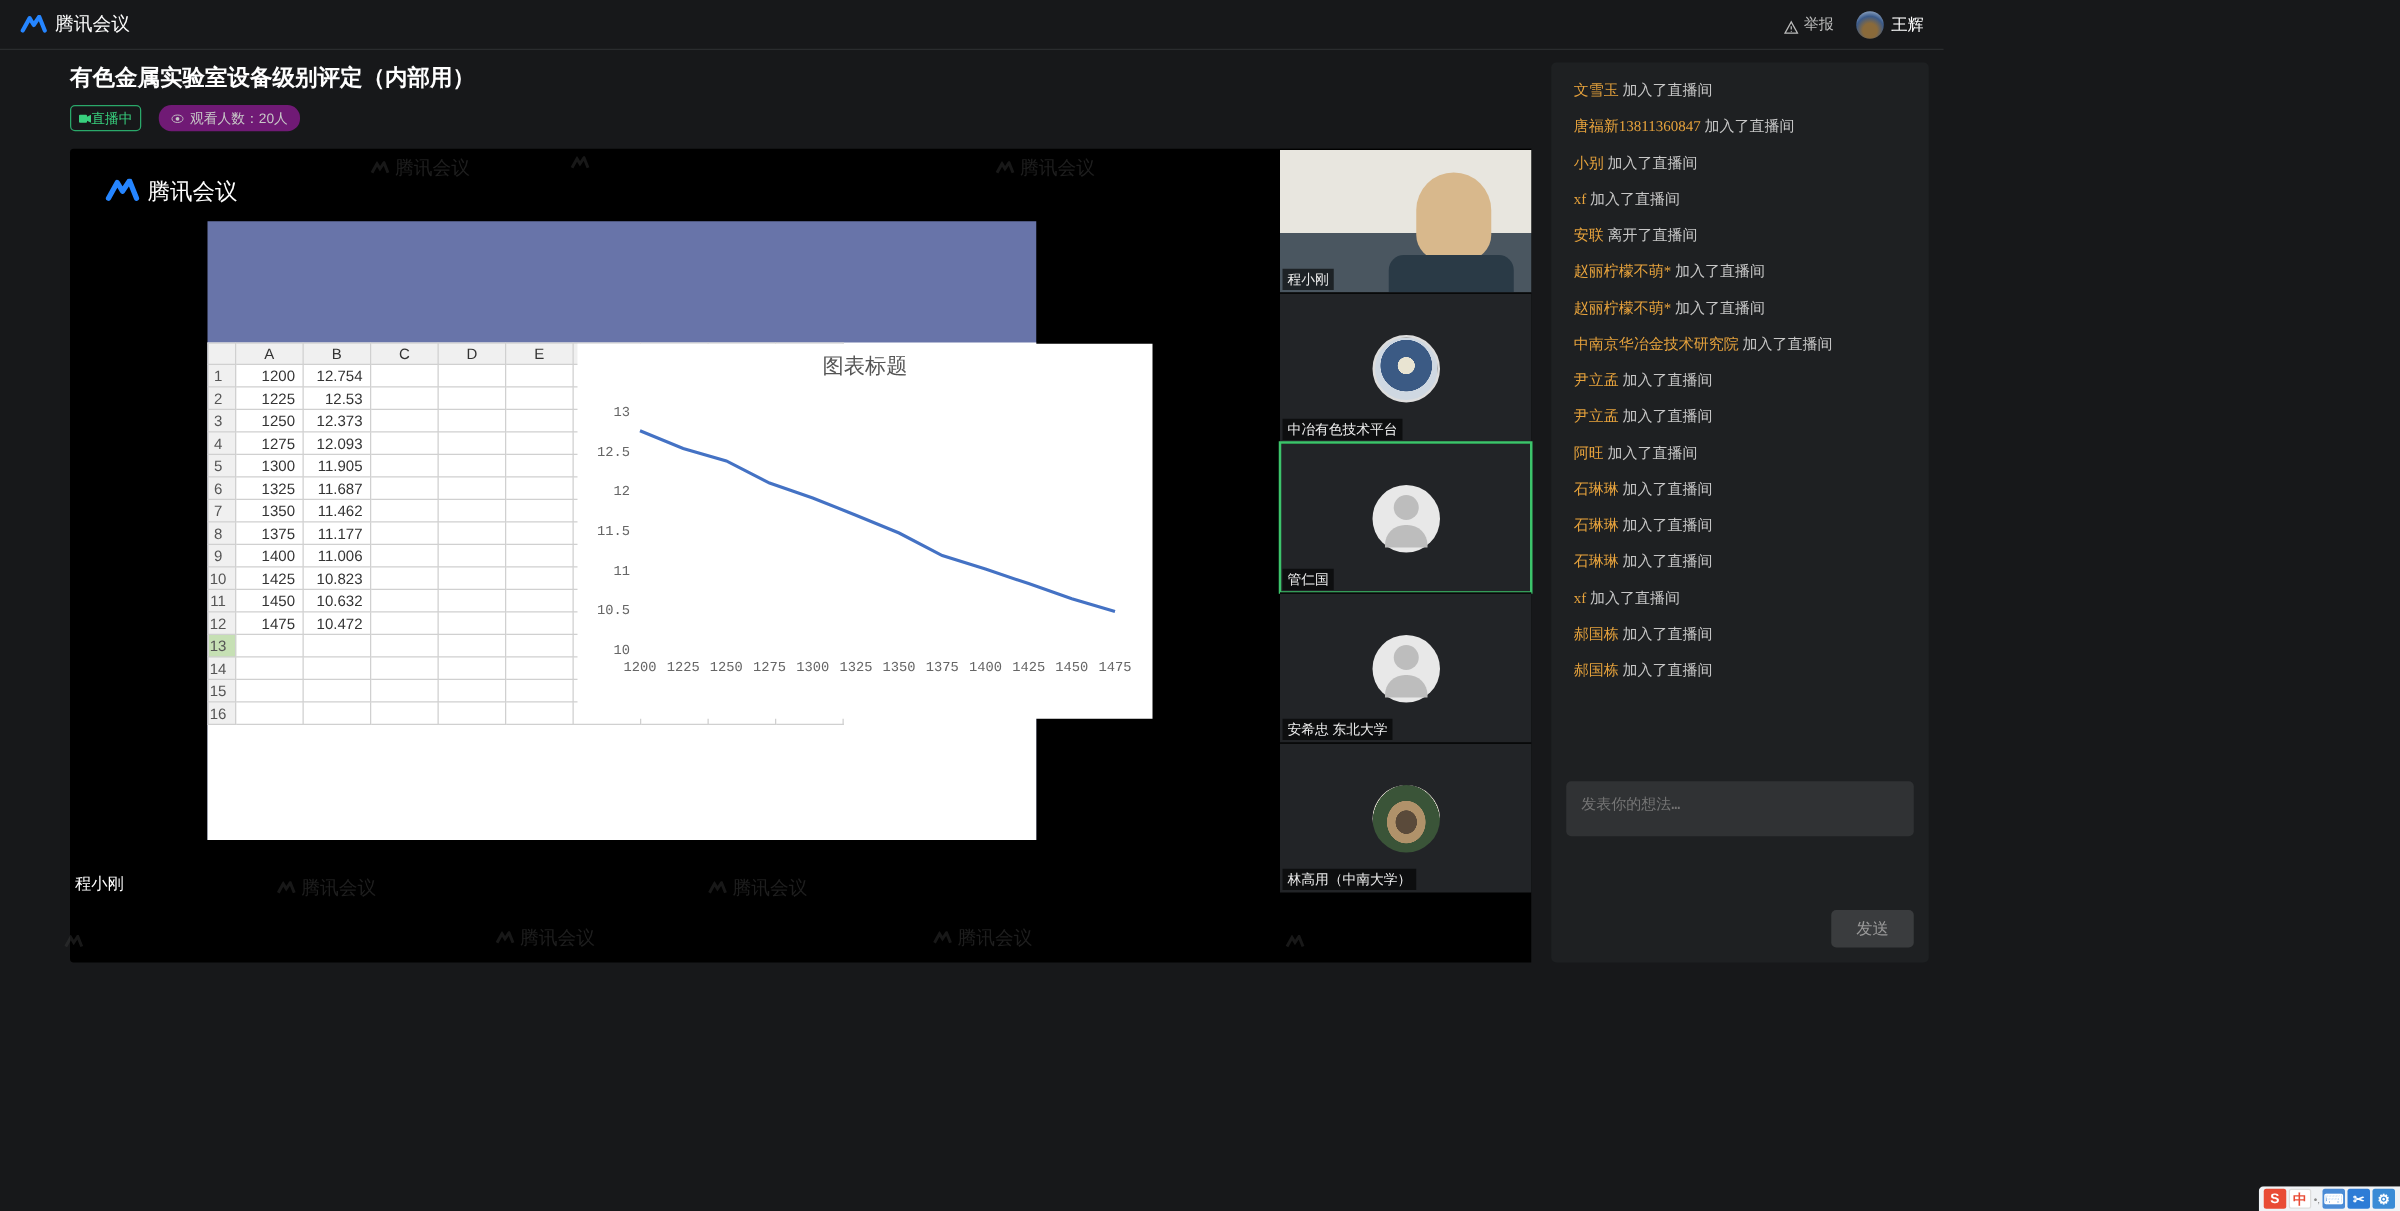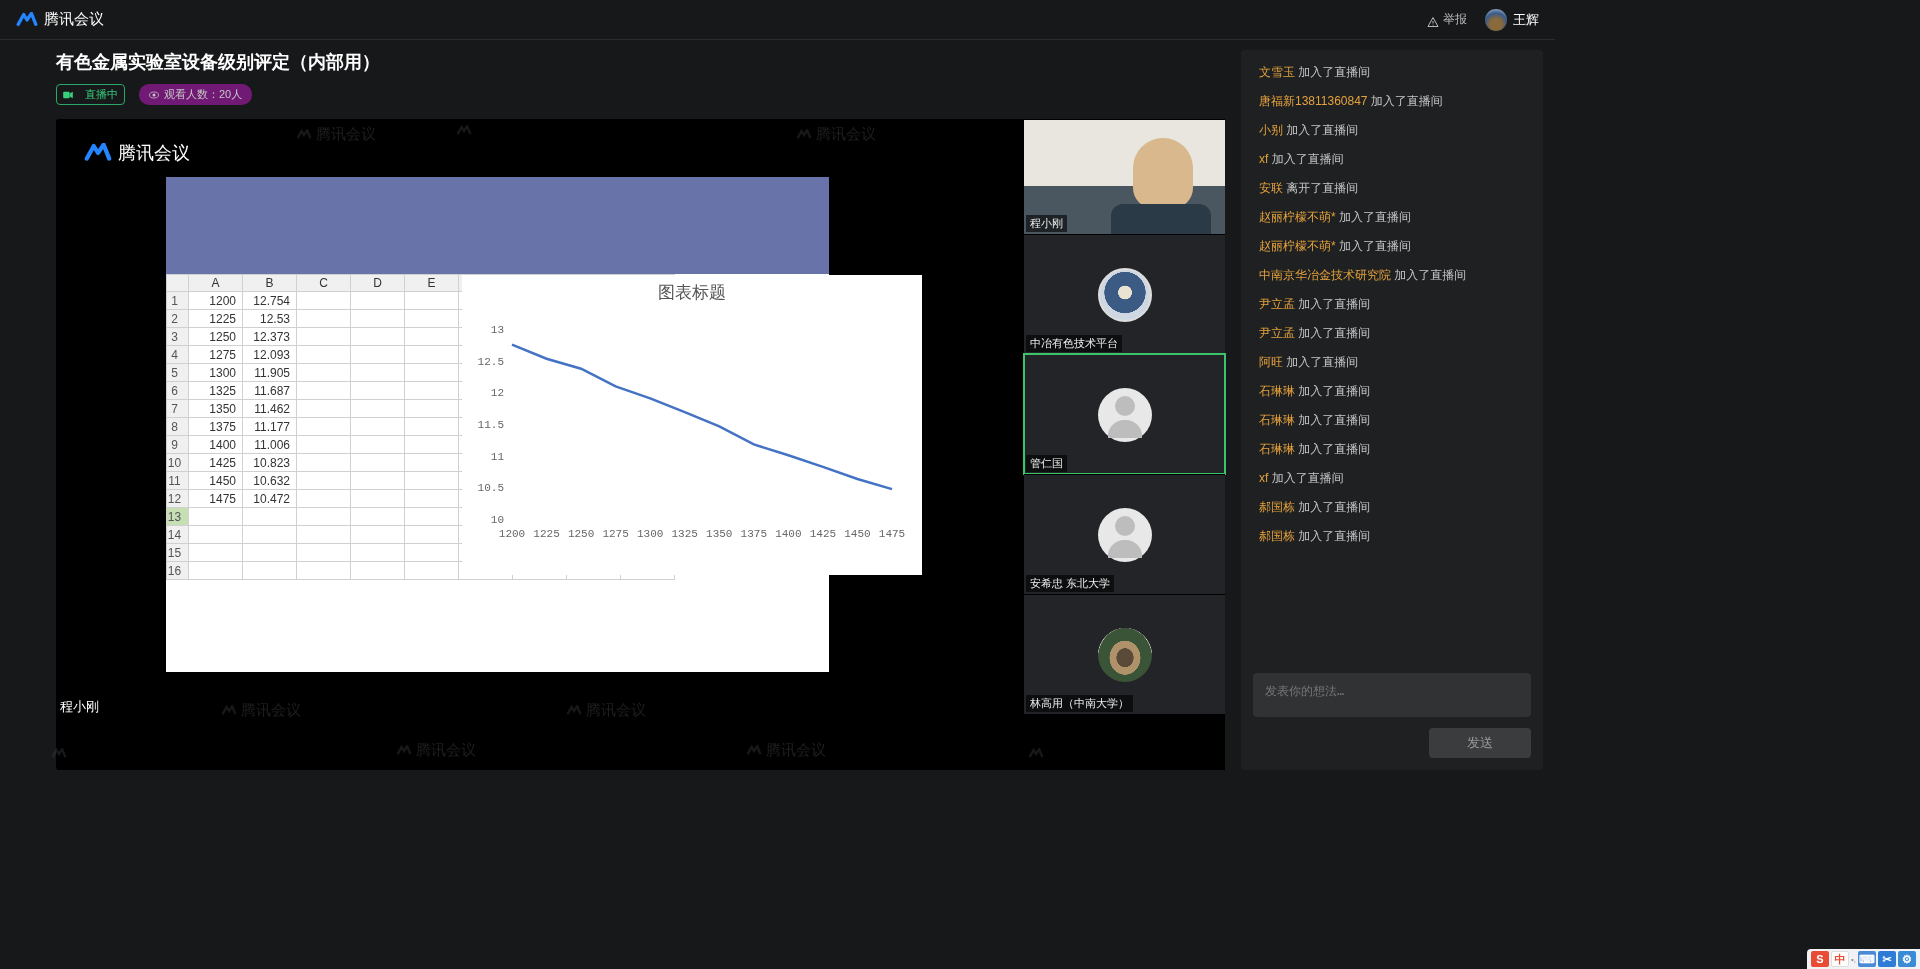--- a/index.html
+++ b/index.html
@@ -13,21 +13,21 @@
 .report { display: flex; align-items: flex-end; gap: 4px; color: #bbb; font-size: 12px; cursor: pointer; }
 .user { display: flex; align-items: center; gap: 6px; font-size: 13px; }
 .user-avatar { width: 22px; height: 22px; border-radius: 50%; background: radial-gradient(circle at 50% 70%, #8a6a3a 30%, #3a5a8a 60%, #c7d7e7); }
 
 
 .main { display: flex; height: 730px; padding: 10px 12px 0 56px; gap: 16px; }
 .left-col { flex: 1; display: flex; flex-direction: column; }
 .title-row { display: flex; align-items: center; gap: 12px; }
 .title { font-size: 18px; font-weight: 700; }
 .meta-row { display: flex; align-items: center; gap: 14px; margin-top: 10px; }
-.live-badge { border: 1px solid #2aa86a; color: #38cf7d; font-size: 11px; padding: 2px 6px; border-radius: 4px; display: inline-flex; align-items: center; gap: 12px; }
+.live-badge { border: 1px solid #2aa86a; color: #38cf7d; font-size: 11px; padding: 2px 6px; border-radius: 4px; display: inline-flex; align-items: center; gap: 0; }
 .viewers { background: #701a75; color: #c7c7c7; font-size: 11px; padding: 3px 10px; border-radius: 10px; display: inline-flex; align-items: center; gap: 5px; }
 
 .stage-wrap { margin-top: 14px; flex: 1; display: flex; gap: 0; position: relative; }
 .stage { flex: 1; background: #000; position: relative; border-top-left-radius: 3px; border-bottom-left-radius: 3px; }
 .stage-inner { position: absolute; inset: 0; }
 
 
 .wm { position: absolute; color: #333; font-size: 15px; opacity: .6; display: flex; align-items: center; gap: 4px; pointer-events: none; }
 .wm-logo { width: 16px; height: 12px; opacity: .6; }
 
@@ -62,27 +62,27 @@
 .avatar-img { width: 54px; height: 54px; border-radius: 50%; background: radial-gradient(circle at 50% 45%, #e9e4d2 18%, #3b5a84 19% 55%, #cfd8e2 56%); border: 2px solid #ddd; }
 .avatar-photo2 { width: 54px; height: 54px; border-radius: 50%; background: radial-gradient(ellipse at 50% 55%, #5a4a3a 22%, #b0926a 23% 40%, #3a5438 41% 70%, #e6e0d4 71%); }
 
 
 .right-col { width: 302px; background: #1e2022; border-radius: 4px; display: flex; flex-direction: column; }
 .tabs { display: flex; height: 44px; }
 .tab { flex: 1; display: flex; align-items: center; justify-content: center; font-size: 14px; color: #888; cursor: pointer; position: relative; }
 .tab.active { color: #fff; }
 .tab.active::after { content: ""; position: absolute; bottom: 0; left: 50%; transform: translateX(-50%); width: 50px; height: 2px; background: #2c7ef8; }
 .tab-sep { width: 1px; height: 20px; background: #333; margin-top: 12px; }
-.chat-list { flex: 1; overflow: hidden; padding: 8px 18px; }
+.chat-list { flex: 1; overflow: hidden; padding: 8px 18px; font-family: Liberation Serif, serif; }
 .chat-line { font-size: 12px; padding: 6px 0; color: #c7c7c7; }
 .chat-name { color: #e6a23c; }
 .chat-input-area { padding: 0 12px 12px; }
 .chat-input { width: 100%; height: 44px; background: #303234; border: none; border-radius: 4px; padding: 10px 12px; color: #999; font-size: 12px; resize: none; }
 .send-row { display: flex; justify-content: flex-end; margin-top: 8px; }
-.send-btn { background: #3a3c3e; color: #999; border: none; padding: 6px 38px; border-radius: 4px; font-size: 13px; cursor: pointer; }
+.send-btn { background: #3a3c3e; color: #999; border: none; padding: 6px 20px; border-radius: 4px; font-size: 13px; cursor: pointer; margin-top: 48px; }
 
 
 .taskbar-icons { position: fixed; right: 0; bottom: 0; height: 20px; display: flex; align-items: center; background: #f0f2f5; border-top-left-radius: 4px; padding: 0 4px; gap: 2px; }
 .tb-icon { width: 18px; height: 16px; display: flex; align-items: center; justify-content: center; font-size: 11px; font-weight: bold; border-radius: 2px; color: #fff; }
 .brand-name { font-size: 15px; color: #fff; }
 </style>
 </head>
 <body>
 
 <div class="topbar">

